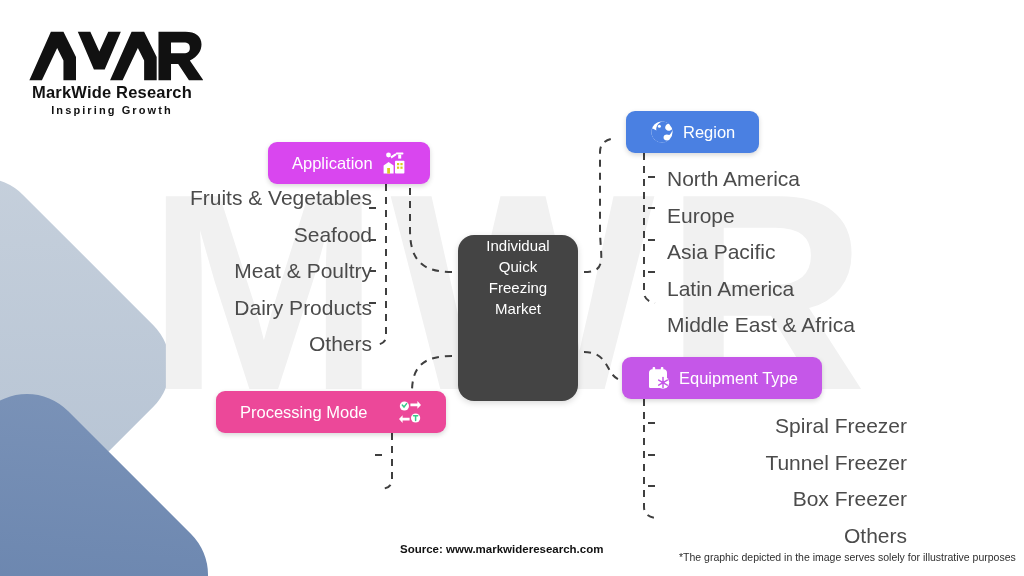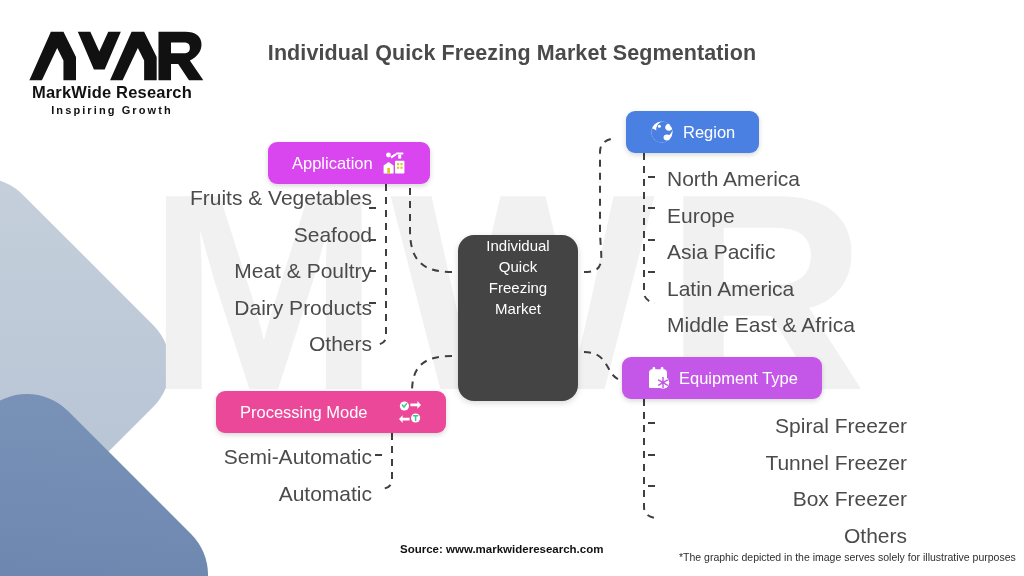--- a/index.html
+++ b/index.html
@@ -209,21 +209,20 @@
       <path d="M60 2 L74 2 L84 24 L94 2 L108 2 L90 44 L78 44 Z" fill="#111111"></path>
       <path d="M96 56 L120 2 L134 2 L148 30 L148 56 L134 56 L134 34 L127 20 L110 56 Z" fill="#111111"></path>
       <path d="M150 2 L150 56 L164 56 L164 38 L172 38 L184 56 L200 56 L185 34
                C194 30 198 23 198 16 C198 7 191 2 180 2 Z
                M164 14 L178 14 C183 14 185 16 185 20 C185 24 183 26 178 26 L164 26 Z" fill="#111111"></path>
     </svg>
     <div id="logo-name">MarkWide Research</div>
     <div id="logo-tagline">Inspiring Growth</div>
   </div>
 
-  <div id="page-title">Individual Quick Freezing Market Segmentation</div>
 
   <svg id="connectors">
 
     <path d="M452 272 C424 272 410 262 410 230 L410 178 C410 166 404 162 396 161"></path>
 
     <path d="M452 356 C424 356 412 366 412 392 L412 404 C412 412 418 414 424 414"></path>
 
     <path d="M584 272 C608 272 600 258 600 228 L600 152 C600 142 608 139 616 138"></path>
 
     <path d="M584 352 C604 352 606 366 612 374 C616 379 620 381 626 381"></path>
@@ -328,21 +327,17 @@
     <span>Processing Mode</span>
     <svg class="badge-icon" viewBox="0 0 24 24">
       <circle cx="6.4" cy="6" r="4.6" fill="#ffffff"></circle>
       <circle cx="17.6" cy="18" r="4.6" fill="#ffffff"></circle>
       <path d="M12.4 3.6 L19.4 3.6 L19.4 1 L23 4.9 L19.4 8.8 L19.4 6.2 L12.4 6.2 Z" fill="#ffffff"></path>
       <path d="M11.6 20.4 L4.6 20.4 L4.6 23 L1 19.1 L4.6 15.2 L4.6 17.8 L11.6 17.8 Z" fill="#ffffff"></path>
       <path d="M4.3 5 L6 7 L8.6 3.6" stroke="#38c98b" stroke-width="1.5" fill="none" stroke-linecap="round"></path>
       <path d="M15.5 15.8 L19.7 15.8 M17.6 15.8 L17.6 20.4" stroke="#38c98b" stroke-width="1.5" stroke-linecap="round"></path>
     </svg>
   </div>
-  <div class="item-list list-left" id="list-processing">
-    <div class="item">Semi-Automatic</div>
-    <div class="item">Automatic</div>
-  </div>
 
   <div id="disclaimer-note">*The graphic depicted in the image serves solely for illustrative purposes</div>
   <div id="source-note">Source: www.markwideresearch.com</div>
 
 </div>
 
 </body></html>

